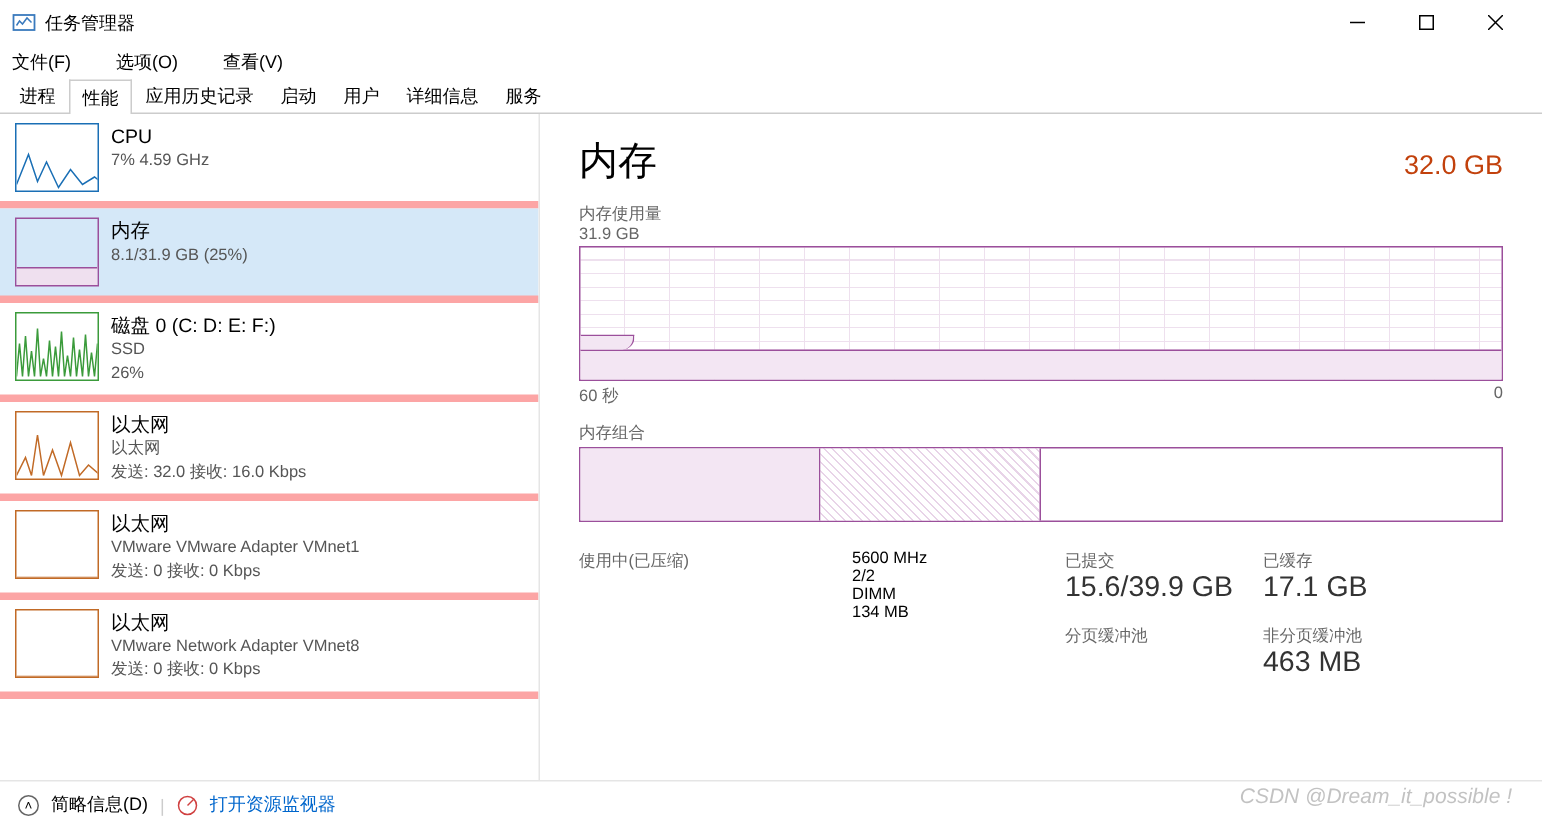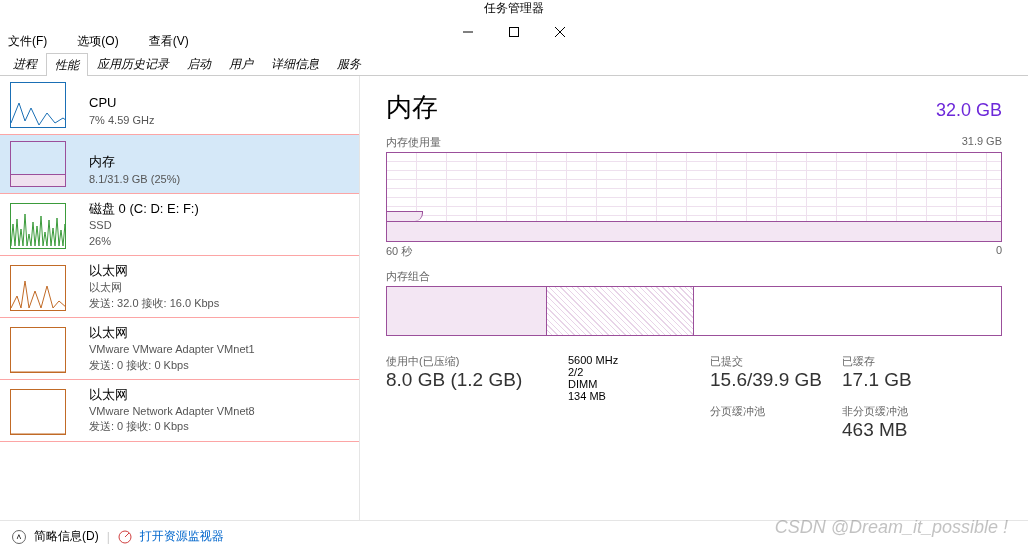--- a/index.html
+++ b/index.html
@@ -1,64 +1,64 @@
 <!DOCTYPE html>
 <html><head>
 <meta charset="utf-8">
 <style>
 * { margin: 0; padding: 0; box-sizing: border-box; font-family: "Segoe UI", "Microsoft YaHei", sans-serif; }
 body { background: #fff; width: 1028px; height: 556px; overflow: hidden; position: relative; }
 
-.titlebar { height: 30px; display: flex; align-items: center; padding: 0 8px; flex-direction: column; }
+.titlebar { height: 30px; display: flex; align-items: center; padding: 0 8px; }
 .titlebar-icon { width: 16px; height: 16px; margin-right: 6px; }
 .titlebar-title { font-size: 12px; flex: 1; }
 .win-controls { display: flex; }
 .win-btn { width: 46px; height: 30px; display: flex; align-items: center; justify-content: center; }
 .win-btn svg { width: 10px; height: 10px; }
 
 .menubar { height: 22px; display: flex; align-items: center; padding: 0 8px; gap: 30px; font-size: 12px; }
 
-.tabbar { height: 24px; display: flex; border-bottom: 1px solid #ccc; padding: 0 4px; font-size: 12px; font-style: italic; }
+.tabbar { height: 24px; display: flex; border-bottom: 1px solid #ccc; padding: 0 4px; font-size: 12px; }
 .tab { padding: 3px 8px; border: 1px solid transparent; border-bottom: none; cursor: pointer; }
 .tab.active { border-color: #ccc; background: #fff; position: relative; top: 1px; }
 
 .content { display: flex; height: 444px; }
 .sidebar { width: 360px; border-right: 1px solid #e5e5e5; overflow-y: auto; }
-.side-item { display: flex; padding: 6px 10px; gap: 23px; border-bottom: 1px solid #fca5a5; cursor: pointer; align-items: flex-end; }
+.side-item { display: flex; padding: 6px 10px; gap: 8px; border-bottom: 5px solid #fca5a5; cursor: pointer; }
 .side-item.selected { background: #d5e8f8; }
 .side-chart { width: 56px; height: 46px; border: 1px solid; flex-shrink: 0; position: relative; overflow: hidden; }
 .side-info { font-size: 12px; line-height: 1.4; }
 .side-title { font-size: 13px; }
 .side-sub { color: #555; font-size: 11px; }
 
 .main { flex: 1; padding: 14px 26px; overflow: hidden; }
 .main-header { display: flex; justify-content: space-between; align-items: baseline; }
 .main-title { font-size: 26px; font-weight: 400; }
-.main-cap { font-size: 18px; color: #6d28d9; }
-.chart-label { font-size: 11px; color: #666; margin-top: 10px; display: flex; justify-content: space-between; }
+.main-cap { font-size: 18px; color: #c2410c; }
+.chart-label { font-size: 11px; color: #666; margin-top: 10px; display: flex; justify-content: space-between; flex-direction: column; }
 .big-chart { height: 90px; border: 1px solid #9b4f9b; margin-top: 2px; position: relative; background: repeating-linear-gradient(to bottom, transparent 0, transparent 8px, #eee0ee 8px, #eee0ee 9px), repeating-linear-gradient(to right, transparent 0, transparent 29px, #eee0ee 29px, #eee0ee 30px); }
 .mem-fill { position: absolute; bottom: 0; left: 0; right: 0; height: 20px; background: #f3e6f3; border-top: 1px solid #9b4f9b; }
 .mem-bump { position: absolute; bottom: 20px; left: 0; width: 36px; height: 10px; background: #f3e6f3; border-top: 1px solid #9b4f9b; border-right: 1px solid #9b4f9b; border-radius: 0 0 8px 0; }
 .axis { display: flex; justify-content: space-between; font-size: 11px; color: #666; margin-top: 2px; }
 .comp-chart { height: 50px; border: 1px solid #9b4f9b; margin-top: 2px; display: flex; }
 .comp-seg { border-right: 1px solid #9b4f9b; }
 .comp-seg.used { width: 26%; background: #f3e6f3; }
 .comp-seg.alloc { width: 24%; background: repeating-linear-gradient(45deg, #fff 0, #fff 3px, #e8d4e8 3px, #e8d4e8 4px); }
 
 .stats { margin-top: 18px; display: grid; grid-template-columns: 170px 130px 120px auto; gap: 2px 12px; font-size: 11px; }
 .stat-label { color: #666; }
 .stat-val { font-size: 19px; color: #333; margin-bottom: 8px; }
 .spec-label { color: #666; font-size: 11px; }
 .spec-val { font-size: 11px; }
 
 .footer { height: 32px; border-top: 1px solid #e5e5e5; display: flex; align-items: center; padding: 0 12px; font-size: 12px; gap: 8px; }
 .footer a { color: #0066cc; text-decoration: none; }
 .circ-icon { width: 14px; height: 14px; border: 1px solid #666; border-radius: 50%; display: inline-flex; align-items: center; justify-content: center; font-size: 9px; }
 
-.watermark { position: absolute; bottom: 18px; right: 20px; font-size: 18px; color: rgba(120,120,120,0.45); font-style: italic; pointer-events: none; }
+.watermark { position: absolute; bottom: 18px; right: 20px; font-size: 14px; color: rgba(120,120,120,0.45); font-style: italic; pointer-events: none; }
 </style>
 </head>
 <body>
 
 <div class="titlebar">
   <svg class="titlebar-icon" viewBox="0 0 16 16">
       <rect x="1" y="3" width="14" height="10" fill="none" stroke="#3a7abd" stroke-width="1.2"></rect>
       <path d="M3 10 L5 7 L7 9 L10 5 L13 8" stroke="#3a7abd" fill="none"></path>
     </svg>
   <span class="titlebar-title">任务管理器</span>
@@ -181,21 +181,20 @@
         <span>内存组合</span>
       </div>
     <div class="comp-chart">
       <div class="comp-seg used"></div>
         <div class="comp-seg alloc"></div>
     </div>
 
     <div class="stats">
       <div>
           <div class="stat-label">使用中(已压缩)</div>
-          <div class="stat-val">8.0 GB (1.2 GB)</div>
         </div>
       <div>
           <div class="spec-val">5600 MHz</div>
           <div class="spec-val">2/2</div>
           <div class="spec-val">DIMM</div>
           <div class="spec-val">134 MB</div>
         </div>
 
       <div>
           <div class="stat-label">已提交</div>

